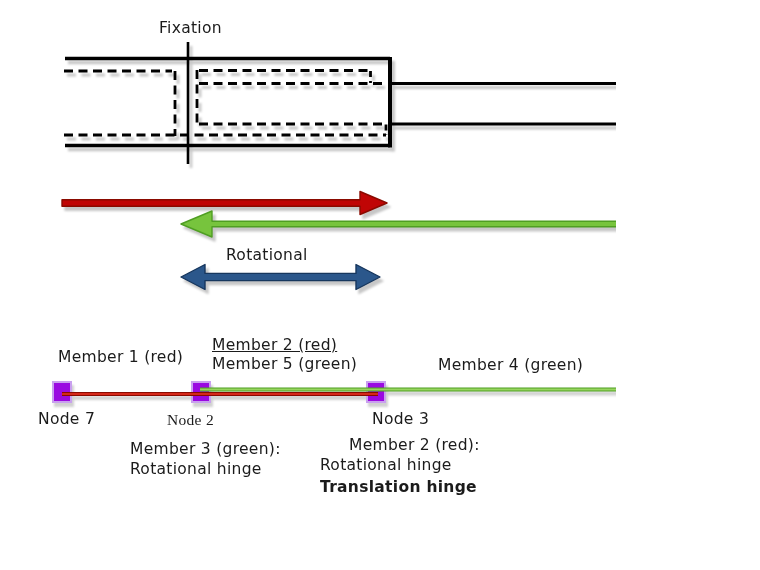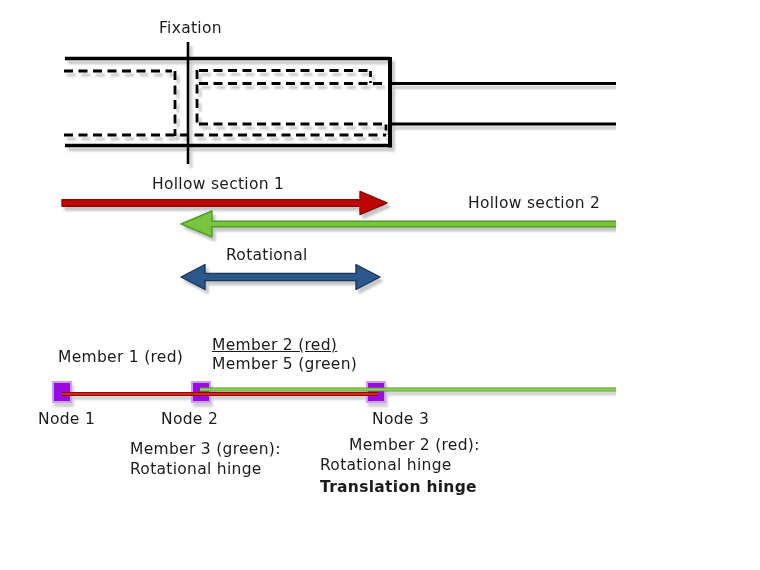--- a/index.html
+++ b/index.html
@@ -61,30 +61,29 @@
       <line x1="62" y1="394" x2="378" y2="394" stroke-width="4" stroke="#8A0A00"></line>
       <line x1="62" y1="394" x2="378" y2="394" stroke-width="2" stroke="#D5281A"></line>
 
       <line x1="200" y1="389.5" x2="695" y2="389.5" stroke-width="4.2" stroke="#4F9E23"></line>
       <line x1="200" y1="389.5" x2="695" y2="389.5" stroke-width="2.2" stroke="#97D55F"></line>
     </g>
   </svg>
 
   <div class="lbl" style="left:159px;top:19px;">Fixation</div>
 
-  <div class="lbl" style="left:152px;top:175px;">Hollow section 1</div>
-  <div class="lbl" style="left:468px;top:194px;">Hollow section 2</div>
   <div class="lbl" style="left:226px;top:246px;">Rotational</div>
 
   <div class="lbl" style="left:58px;top:348px;">Member 1 (red)</div>
   <div class="lbl" style="left:212px;top:336px;text-decoration:underline;">Member 2 (red)</div>
   <div class="lbl" style="left:212px;top:355px;">Member 5 (green)</div>
+  <div class="lbl" style="left:438px;top:356px;">Member 4 (green)</div>
 
-  <div class="lbl" style="left:38px;top:410px;">Node 1</div>
-  <div class="lbl" style="left:161px;top:410px;">Node 2</div>
+  <div class="lbl" style="left:38px;top:410px;">Node 7</div>
+  <div class="lbl" style="left:167px;top:410px;font-family:Liberation Serif, serif;">Node 2</div>
   <div class="lbl" style="left:372px;top:410px;">Node 3</div>
   <div class="lbl" style="left:667px;top:410px;">Node 9</div>
 
   <div>
     <div class="lbl" style="left:130px;top:440px;">Member 3 (green):</div>
     <div class="lbl" style="left:130px;top:460px;">Rotational hinge</div>
   </div>
 
   <div>
     <div class="lbl" style="left:320px;top:436px;margin-left:29px;">Member 2 (red):</div>

